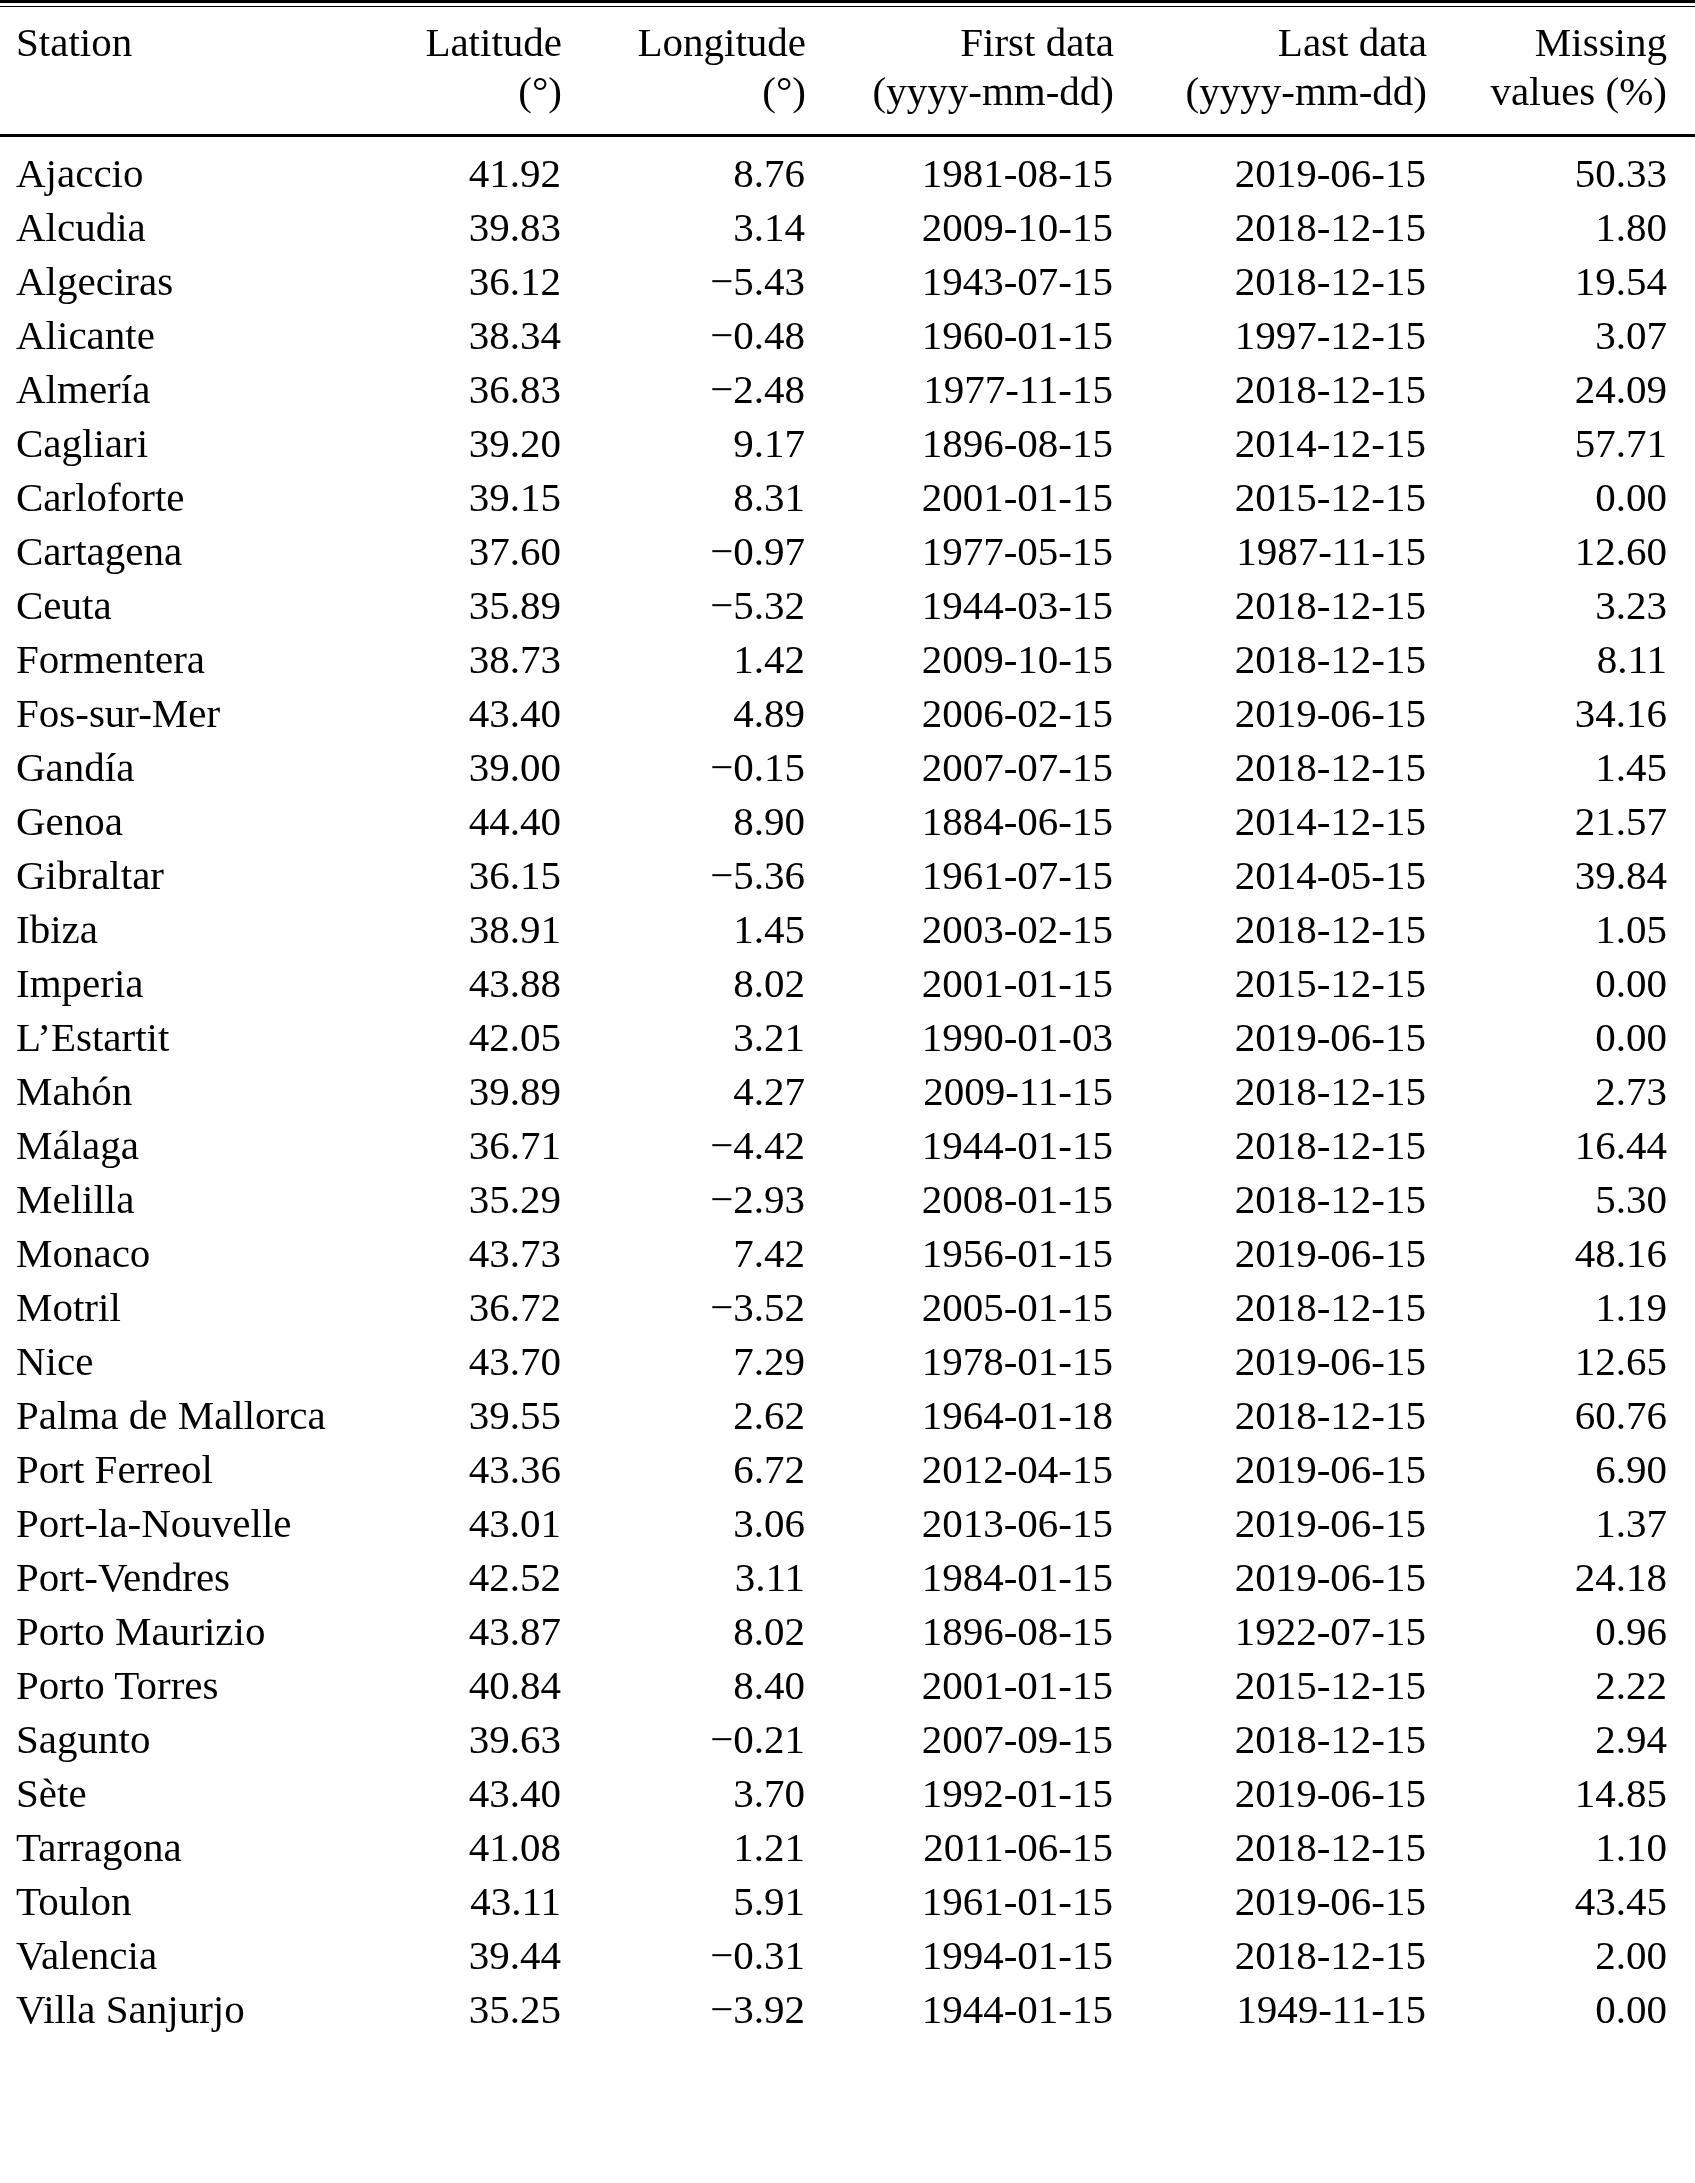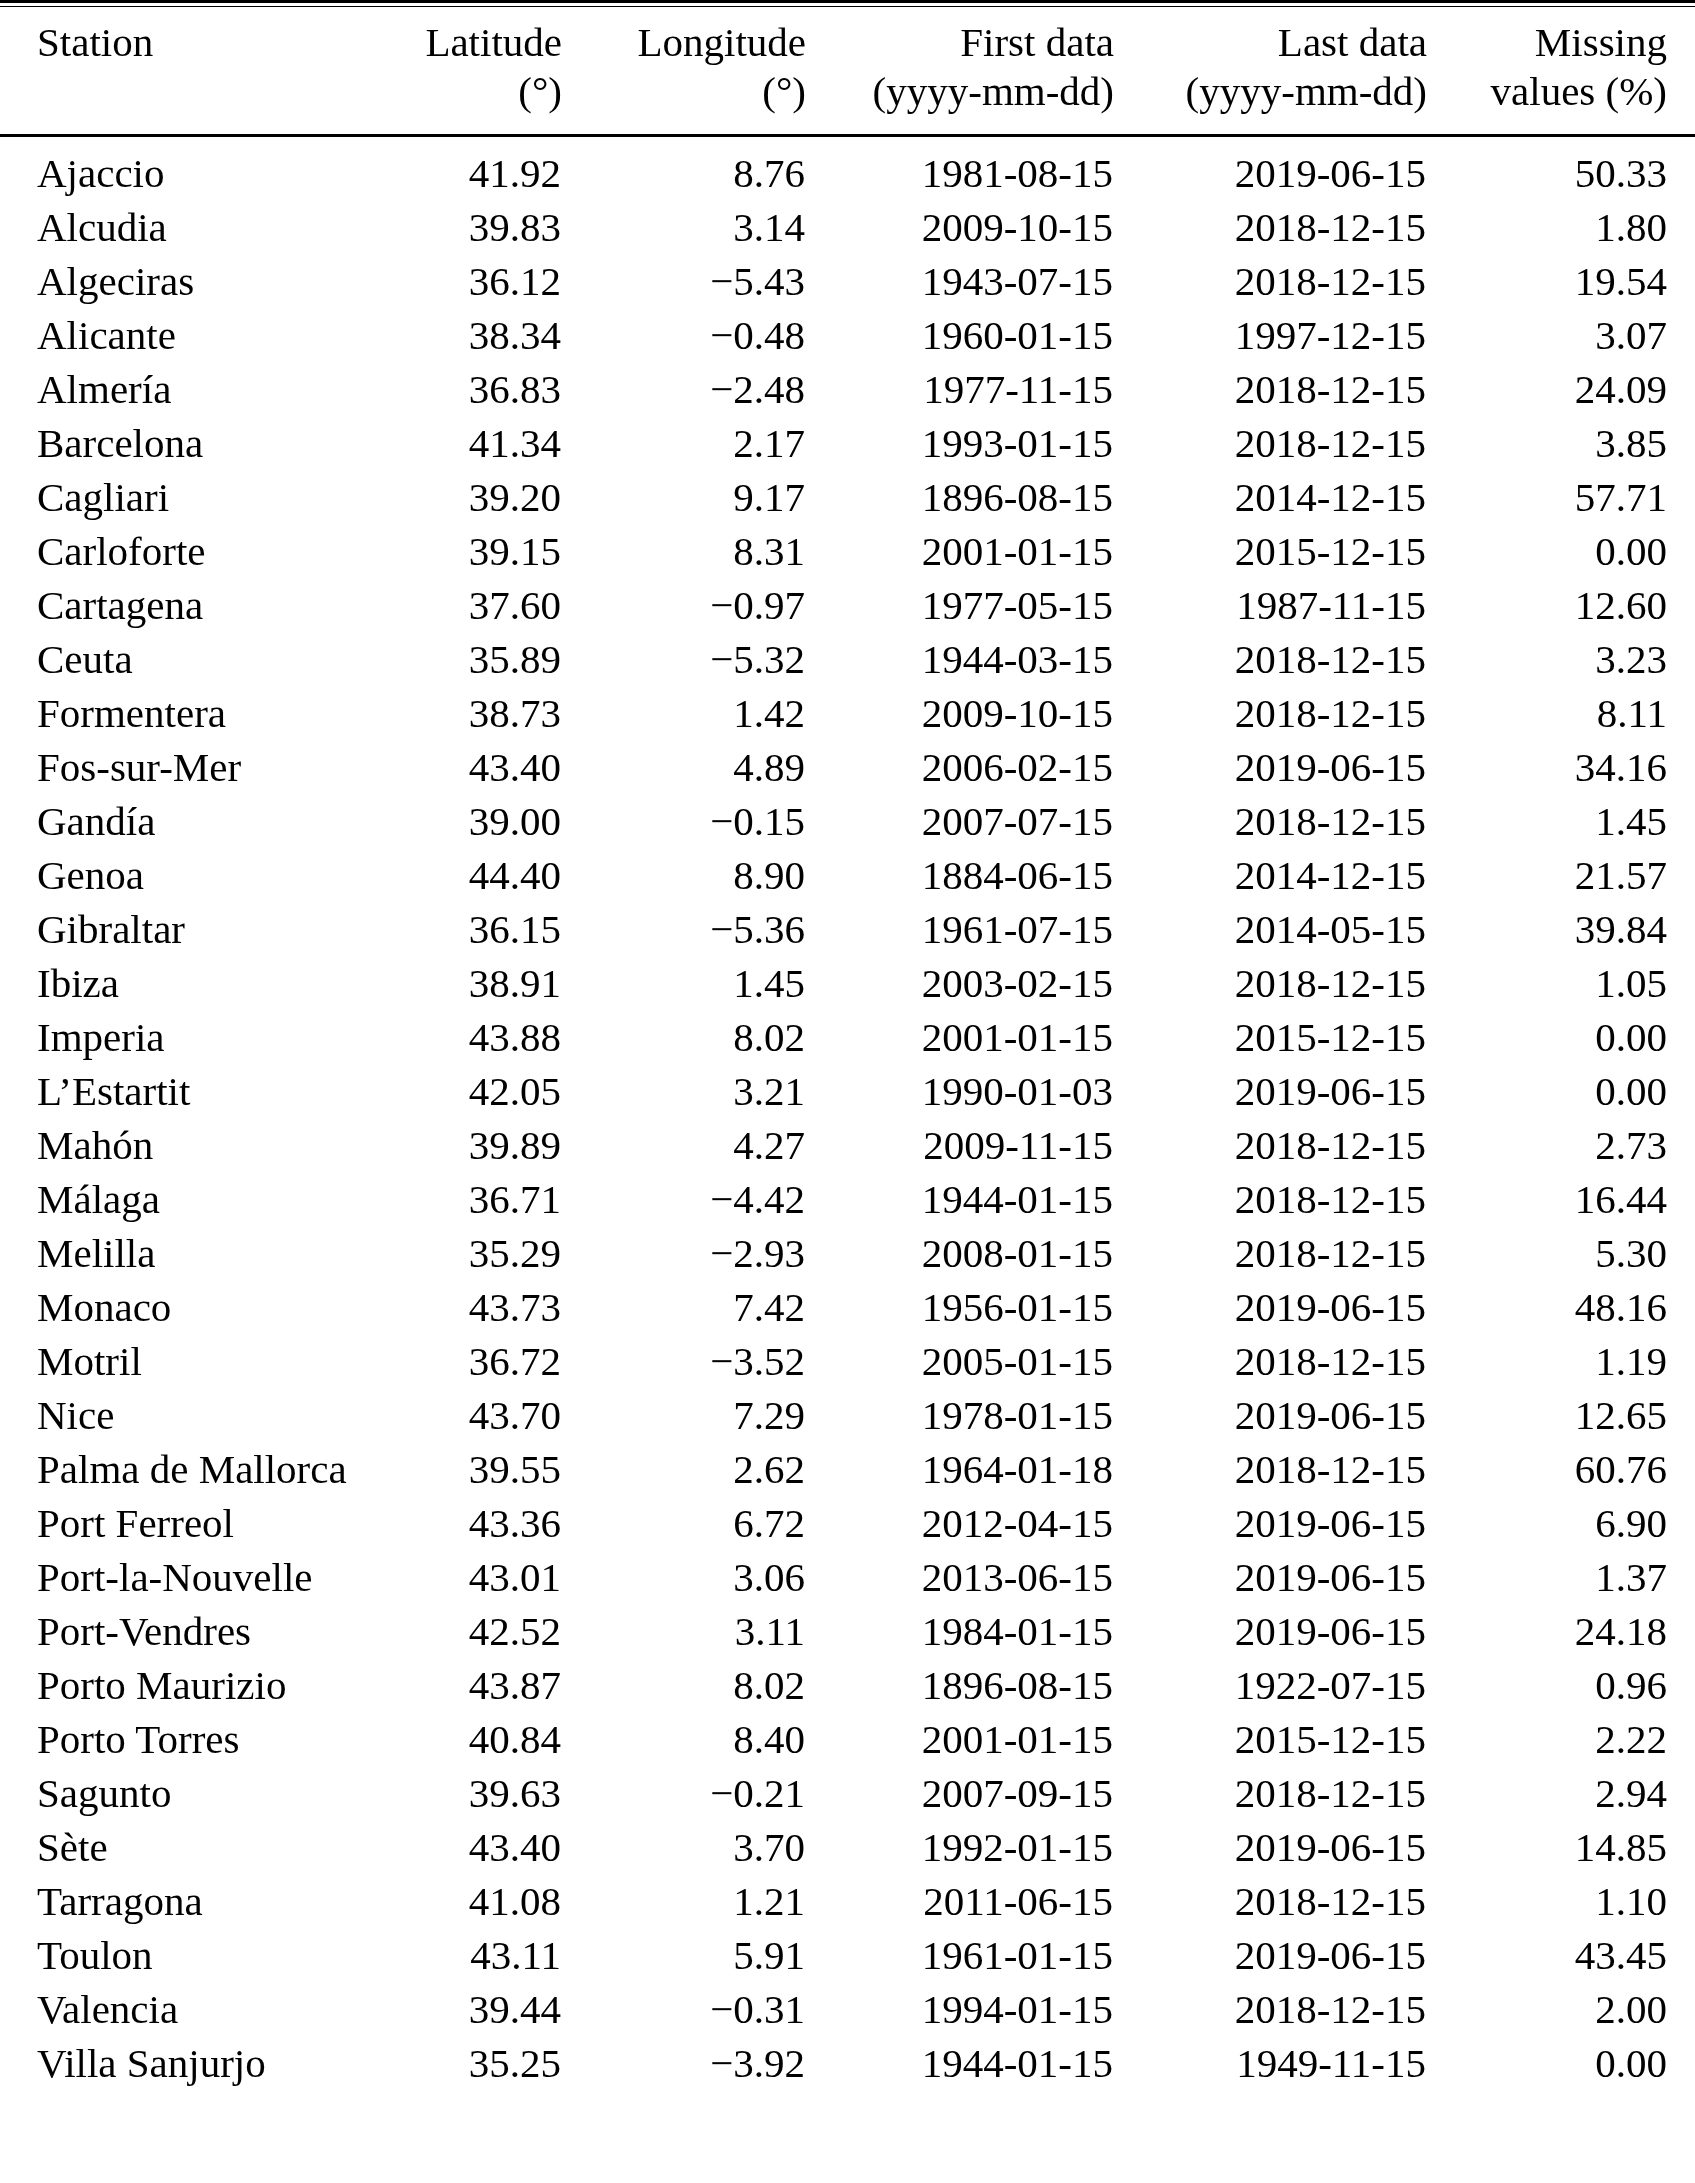--- a/index.html
+++ b/index.html
@@ -39,21 +39,21 @@
     padding: 11.5px 0 18px 0;
     border-bottom: 3.3px solid #000;
   }
   thead th .hline {
     display: block;
     line-height: 49px;
     white-space: nowrap;
   }
   th.col-station, td.col-station {
     text-align: left;
-    padding-left: 37px;
+    padding-left: 16px;
   }
   th.col-num, td.col-num {
     text-align: right;
   }
   th.last, td.last {
     padding-right: 28px;
   }
   tbody td {
     line-height: 52px;
     white-space: nowrap;
@@ -140,28 +140,20 @@
         </tr>
         <tr>
           <td class="col-station">Almería</td>
           <td class="col-num">36.83</td>
           <td class="col-num">−2.48</td>
           <td class="col-num">1977-11-15</td>
           <td class="col-num">2018-12-15</td>
           <td class="col-num last">24.09</td>
         </tr>
         <tr>
-          <td class="col-station">Barcelona</td>
-          <td class="col-num">41.34</td>
-          <td class="col-num">2.17</td>
-          <td class="col-num">1993-01-15</td>
-          <td class="col-num">2018-12-15</td>
-          <td class="col-num last">3.85</td>
-        </tr>
-        <tr>
           <td class="col-station">Cagliari</td>
           <td class="col-num">39.20</td>
           <td class="col-num">9.17</td>
           <td class="col-num">1896-08-15</td>
           <td class="col-num">2014-12-15</td>
           <td class="col-num last">57.71</td>
         </tr>
         <tr>
           <td class="col-station">Carloforte</td>
           <td class="col-num">39.15</td>

